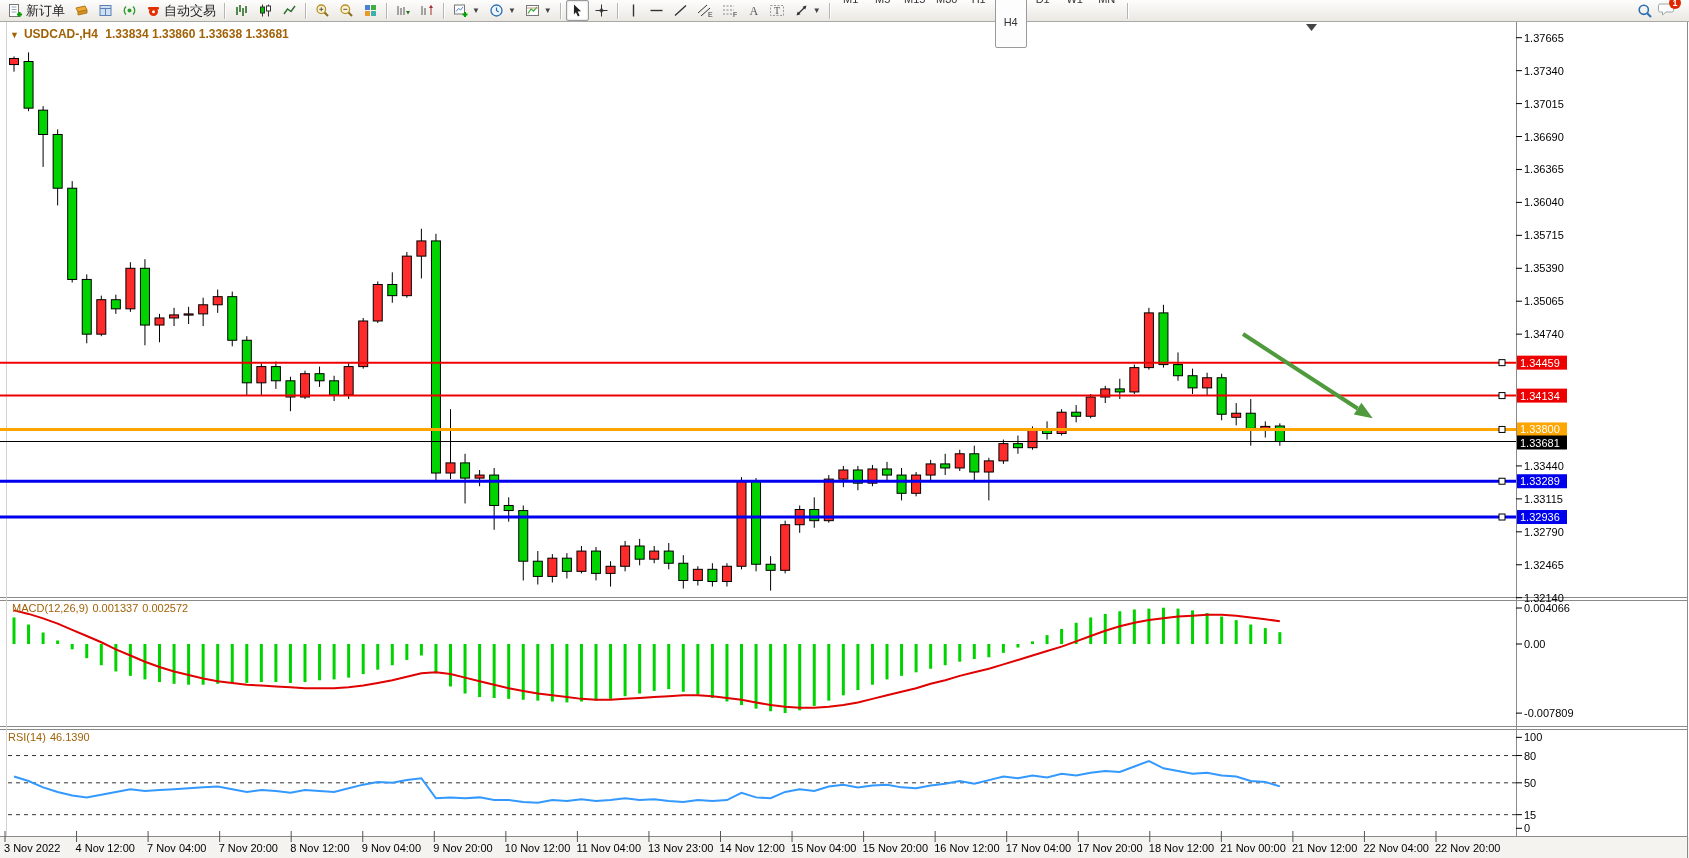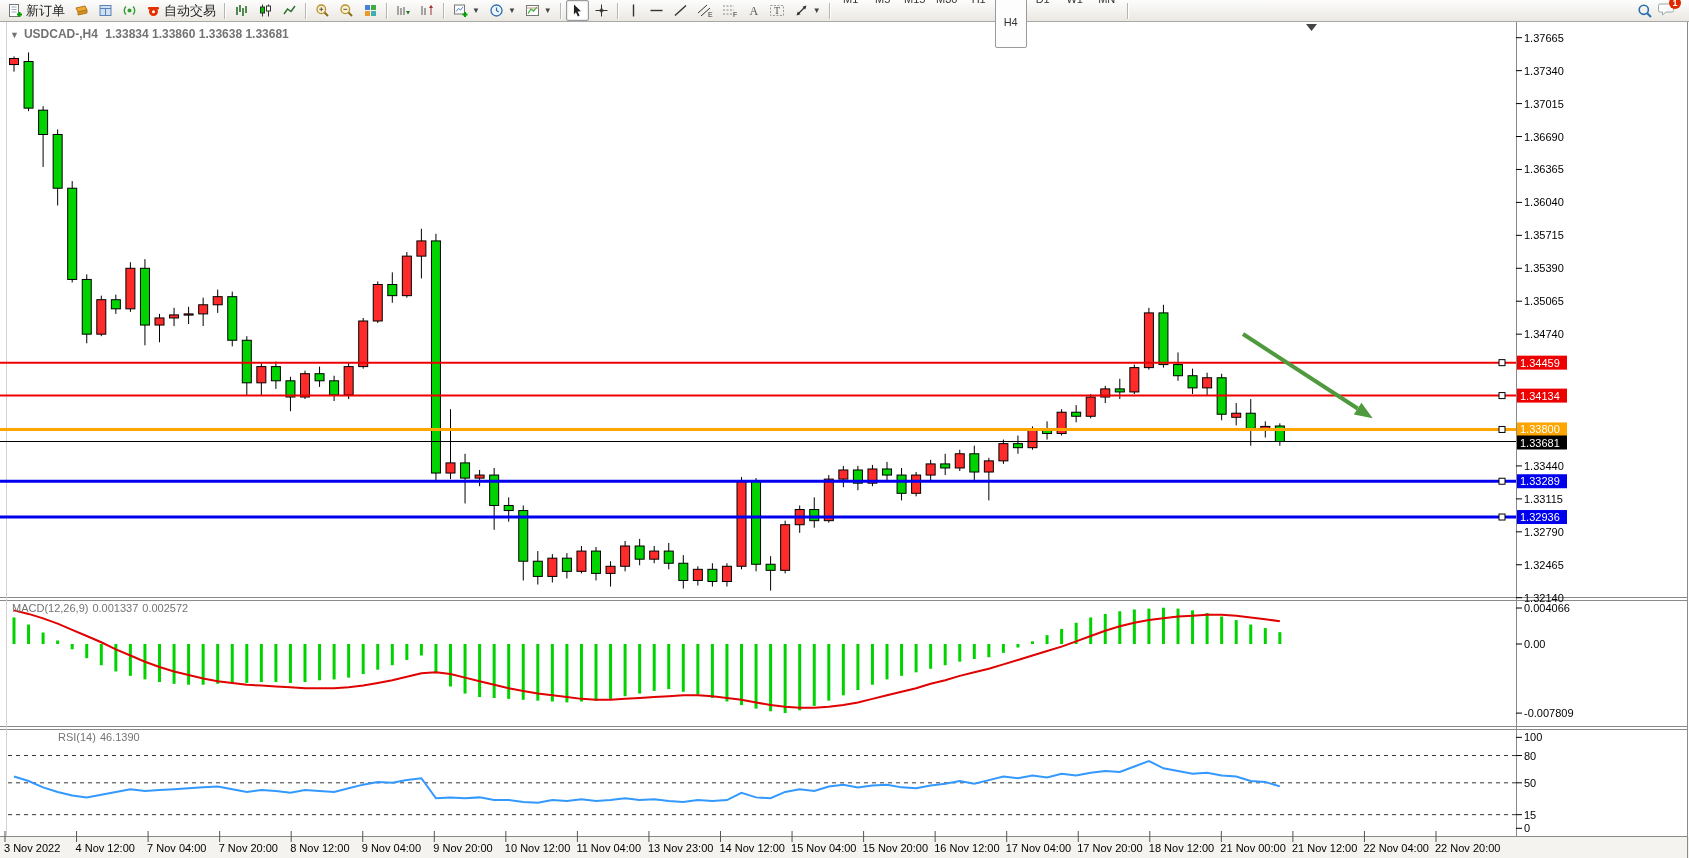--- a/index.html
+++ b/index.html
@@ -18,25 +18,25 @@
     min-width:24px;padding:16px 3px;font-size:11px;color:#333;border:1px solid transparent;}
   .tf-btn.active{background:#fdfdfd;border:1px solid #9a9a9a;border-radius:2px;margin-top:23px;}
   .tb-spacer{flex:1;}
   .cjk{font-size:13px;letter-spacing:0;font-family:Liberation Mono, monospace;}
   .badge{position:absolute;top:-4px;right:-6px;background:#e02800;color:#fff;
     border-radius:50%;width:12px;height:12px;font-size:9px;line-height:12px;
     text-align:center;font-weight:bold;}
   .chat-wrap{position:relative;margin-right:10px;}
   
   #chart-svg{position:absolute;left:0;top:0;}
-  .overlay{position:absolute;z-index:3;font-size:11px;color:#737373;white-space:nowrap;}
+  .overlay{position:absolute;z-index:3;font-size:11px;color:#a16207;white-space:nowrap;}
   #chart-title{left:10px;top:27px;font-size:12px;font-weight:bold;}
   #chart-title .tri{font-size:9px;margin-right:5px;font-weight:normal;}
   #macd-label{left:12px;top:602px;}
-  #rsi-label{left:30px;top:731px;padding-left:28px;}
+  #rsi-label{left:8px;top:731px;}
   .overlay span{margin-right:4px;}
 </style>
 </head>
 <body>
 
 <div id="toolbar">
   <div class="tb-btn">
     <svg width="15" height="15" viewBox="0 0 15 15">
       <rect x="1.5" y="1.5" width="9" height="12" fill="#fff" stroke="#777"></rect>
       <line x1="3.5" y1="4" x2="8.5" y2="4" stroke="#9ab"></line>

